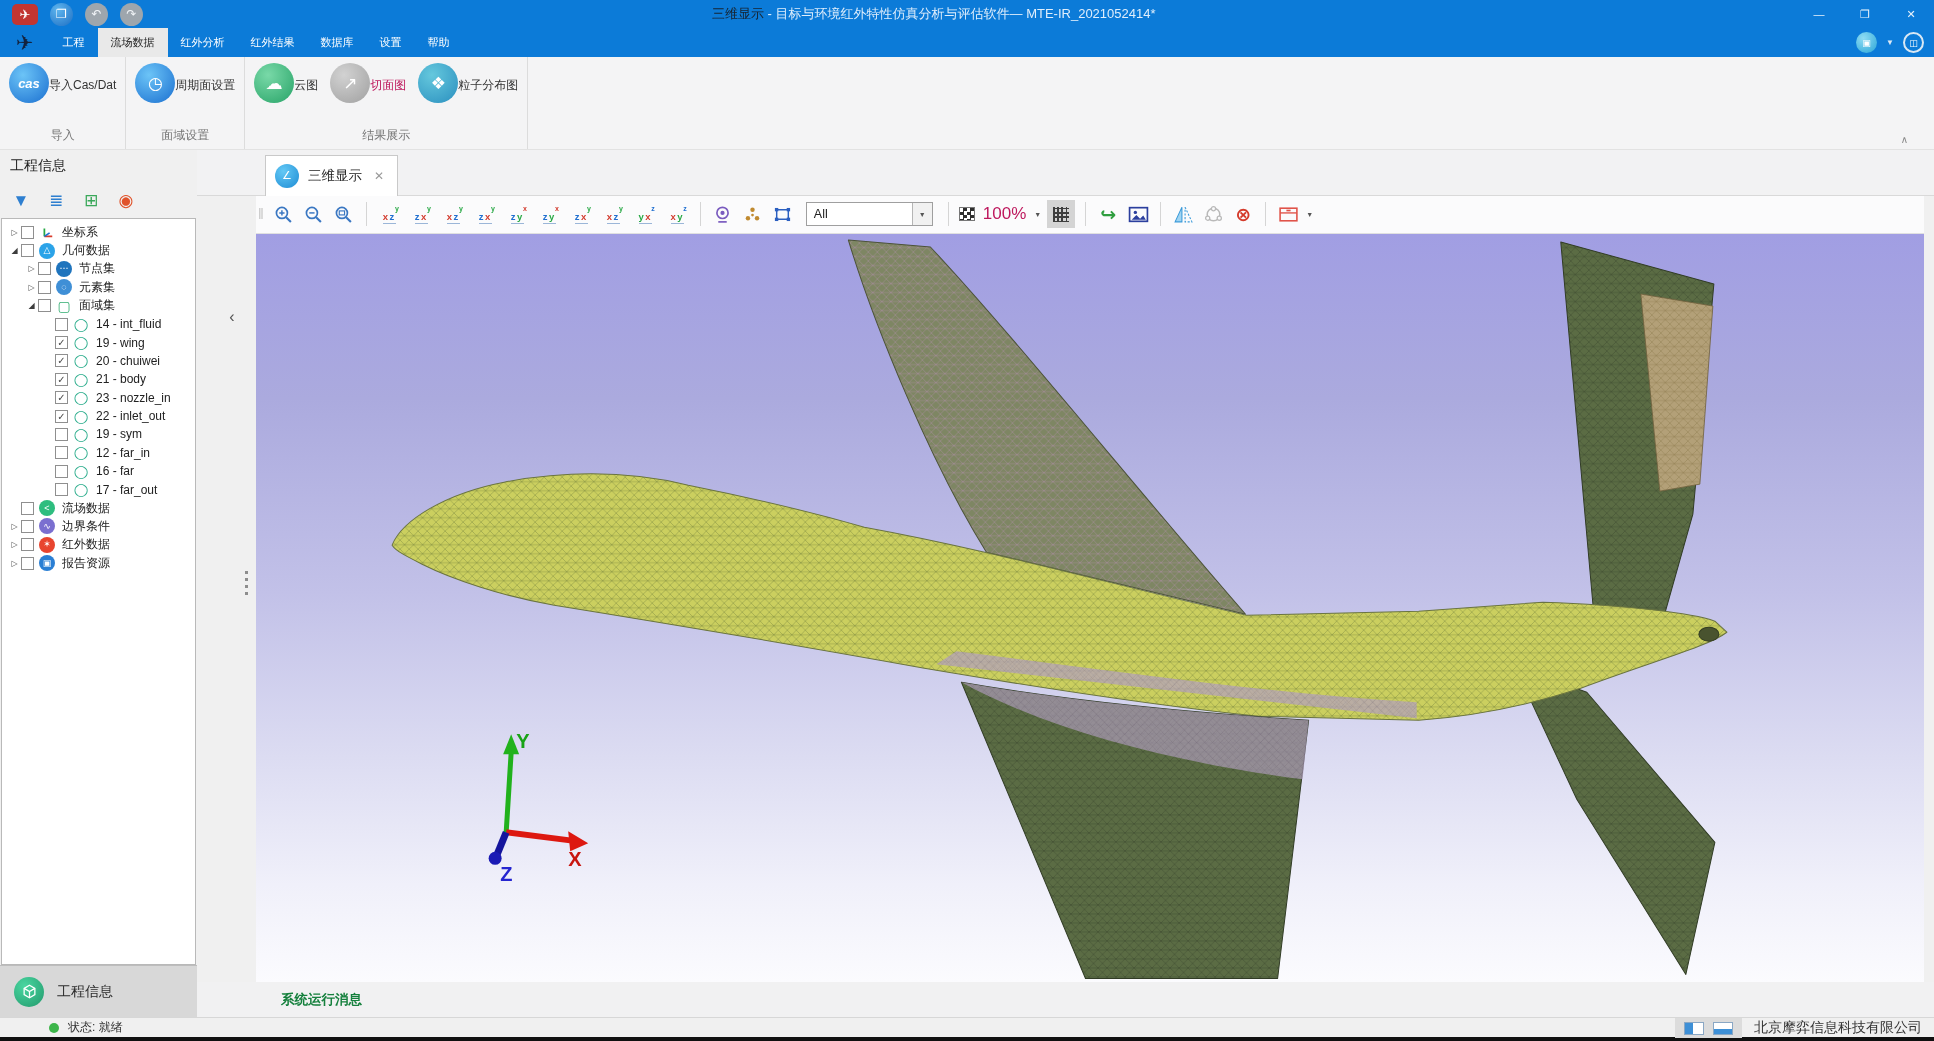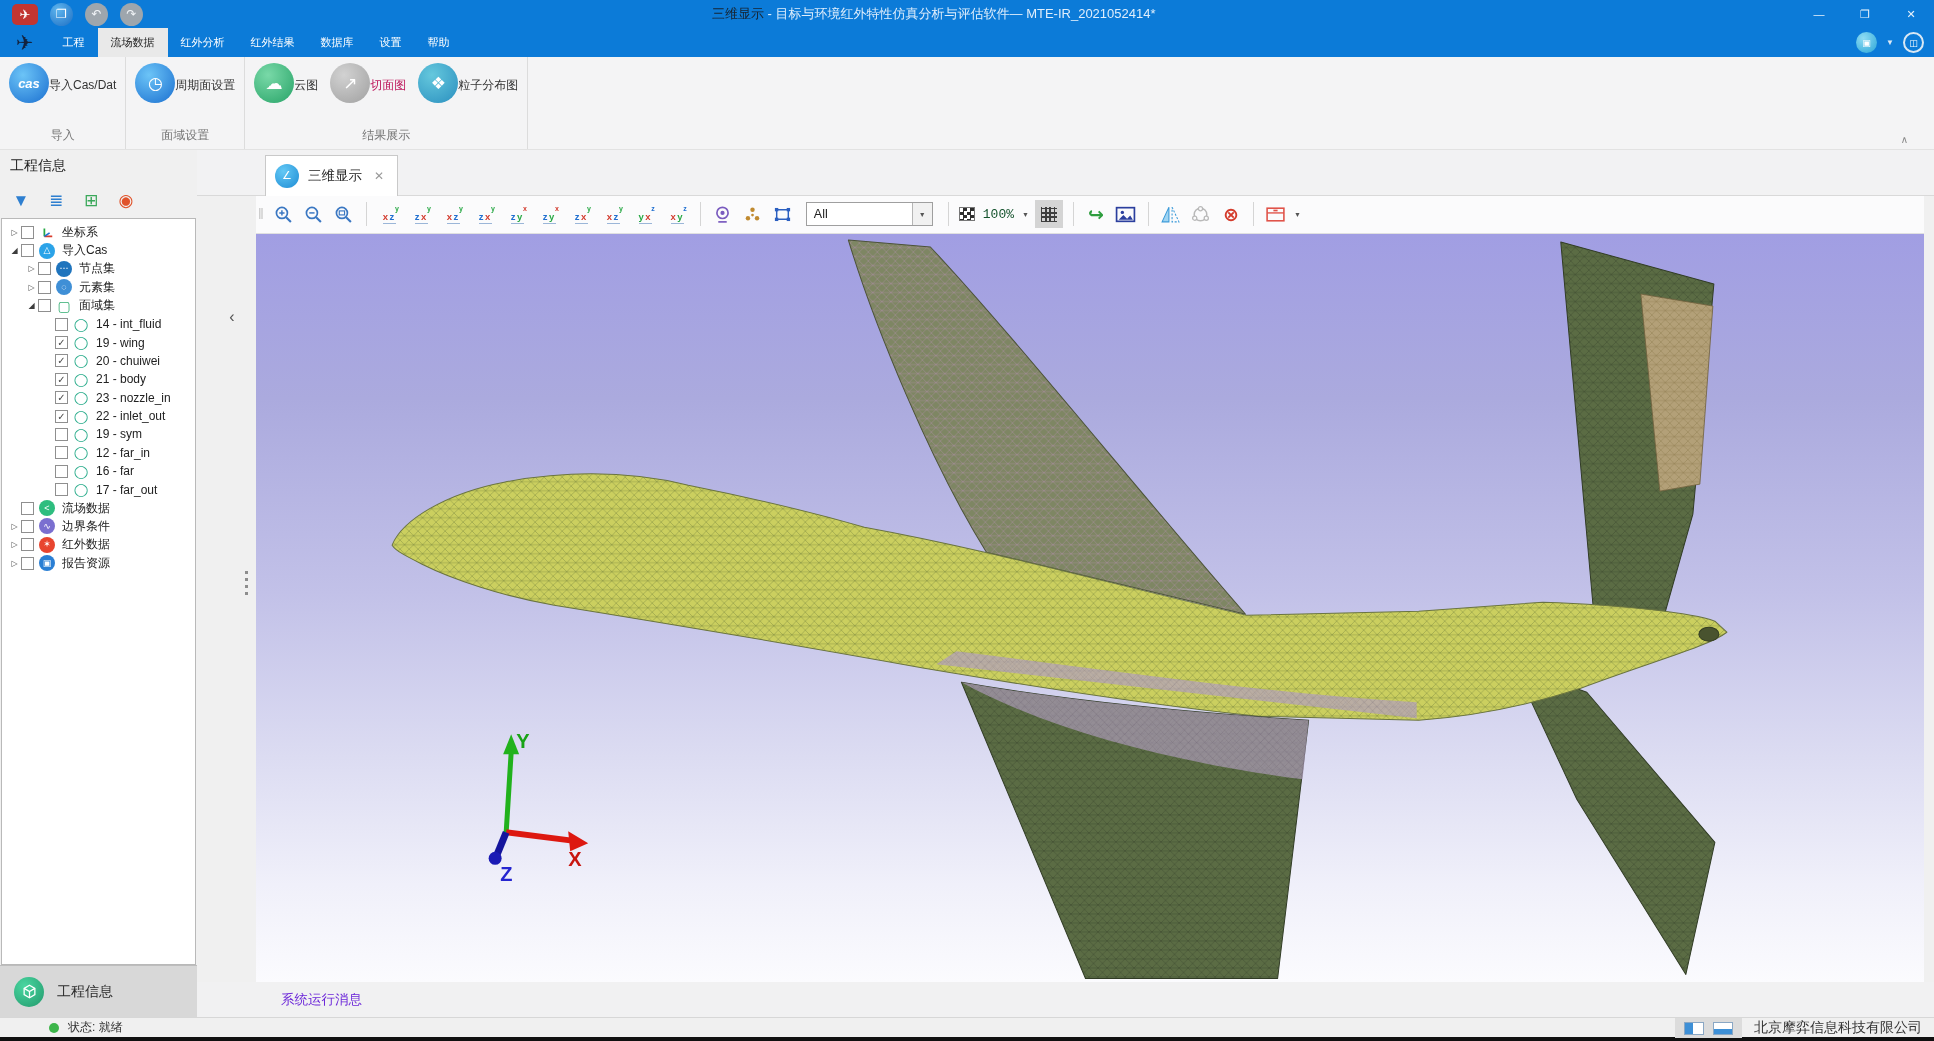--- a/index.html
+++ b/index.html
@@ -91,35 +91,35 @@
   .vbtn{height:28px;min-width:24px;display:flex;align-items:center;justify-content:center;flex:none;}
   .viewbtn{width:25px;height:28px;display:flex;flex-direction:column;align-items:center;justify-content:center;line-height:1;flex:none;}
   .viewbtn .sup{font-size:7px;font-weight:bold;align-self:flex-end;margin-right:3px;}
   .viewbtn .lets{font-size:9.5px;font-weight:bold;letter-spacing:1.5px;border-bottom:1px solid #9bb6d8;padding-bottom:1px;}
   .combo{display:flex;align-items:center;width:127px;height:24px;border:1px solid #9f9f9f;background:#fff;margin:0 5px;}
   .combo .val{flex:1;padding-left:7px;font-size:12.5px;color:#222;}
   .combo .drop{width:20px;height:22px;background:#f1f1f1;border-left:1px solid #b5b5b5;display:flex;
                align-items:center;justify-content:center;font-size:7px;color:#555;}
   .checker{width:16px;height:14px;border:1px solid #777;
            background:repeating-conic-gradient(#2e2e2e 0% 25%,#fff 0% 50%);background-size:7px 7px;}
-  .zoomlabel{font-size:13px;color:#14532d;margin:0 2px;font-family:Liberation Mono, monospace;}
+  .zoomlabel{font-size:17px;color:#be185d;margin:0 2px;}
   .tinycaret{font-size:7px;color:#555;}
   .gridbtn{width:28px;height:28px;background:#d4d4d4;display:flex;align-items:center;justify-content:center;}
   .gridglyph{width:16px;height:15px;
       background-image:repeating-linear-gradient(0deg,#3e3e3e 0 1.5px,transparent 1.5px 4.2px),
                        repeating-linear-gradient(90deg,#3e3e3e 0 1.5px,transparent 1.5px 4.2px);}
   .garrow{color:#2f9e3f;font-size:19px;font-weight:bold;}
   .cancel{color:#d43a2a;font-size:19px;font-weight:bold;}
 
   .viewport{flex:1;margin-left:59px;margin-right:10px;position:relative;
             background:linear-gradient(180deg,#a19ee3 0%,#abaade 22%,#c2c1e8 48%,#dcdcf2 70%,#f0f0fa 87%,#fbfbfe 100%);}
   .viewport svg{display:block;width:100%;height:100%;}
 
   .message{height:35px;background:#f1f1f2;display:flex;align-items:center;padding-left:84px;
-           font-size:13.5px;color:#6d28d9;}
+           font-size:13.5px;color:#15803d;font-weight:bold;}
 
   
   .statusbar{height:20px;background:#f0f0f0;border-top:1px solid #d7d7d7;display:flex;align-items:center;
              font-size:12px;color:#333;position:relative;}
   .statusdot{width:10px;height:10px;border-radius:50%;background:#3db54a;margin-left:49px;margin-right:9px;flex:none;}
   .status-right{position:absolute;right:12px;top:0;height:20px;display:flex;align-items:center;gap:12px;}
   .layout-icons{display:flex;gap:9px;background:#dcdcdc;padding:2px 9px;align-items:center;height:20px;}
   .li1{width:20px;height:13px;border:1px solid #8aa7c4;background:linear-gradient(90deg,#3d8fd6 0 45%,#fff 45%);}
   .li2{width:20px;height:13px;border:1px solid #8aa7c4;background:linear-gradient(180deg,#fff 0 55%,#3d8fd6 55%);}
   .company{font-size:14px;color:#333;}
@@ -224,21 +224,21 @@
                 <path d="M5 13h9" stroke="#d93a2b" stroke-width="2"></path>
                 <path d="M5 13l6-4" stroke="#1f6fd0" stroke-width="2"></path>
               </svg>
             </div>
             <div class="tlabel">坐标系</div>
           </div>
           <div class="trow" style="padding-left: 6px;">
             <div class="arrow open">◢</div>
             <div class="cb"></div>
             <div class="ticon" style="background: rgb(43, 163, 232); color: rgb(255, 255, 255);">△</div>
-            <div class="tlabel">导入Cas</div>
+            <div class="tlabel">几何数据</div>
           </div>
           <div class="trow" style="padding-left: 23px;">
             <div class="arrow">▷</div>
             <div class="cb"></div>
             <div class="ticon" style="background: rgb(31, 116, 189); color: rgb(255, 255, 255);">⋯</div>
             <div class="tlabel">节点集</div>
           </div>
           <div class="trow" style="padding-left: 23px;">
             <div class="arrow">▷</div>
             <div class="cb"></div>

